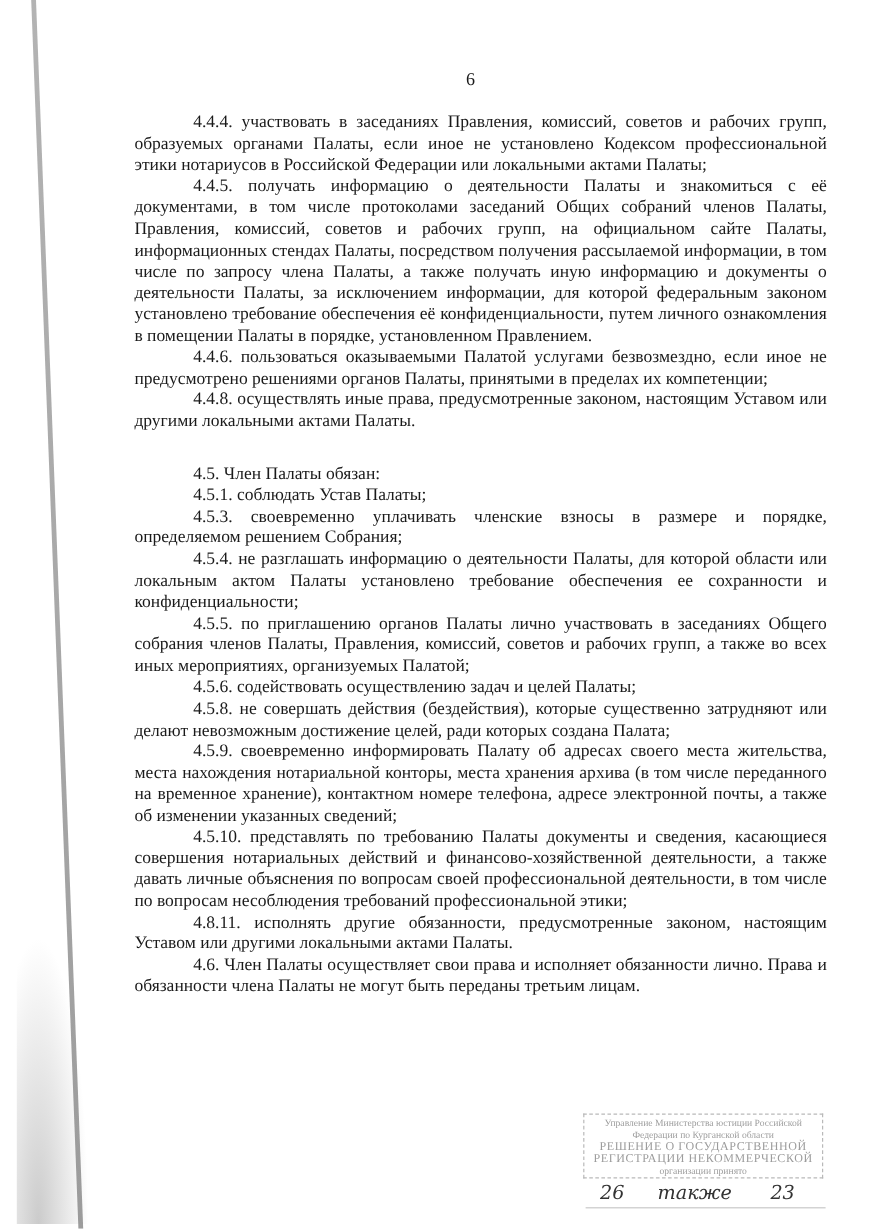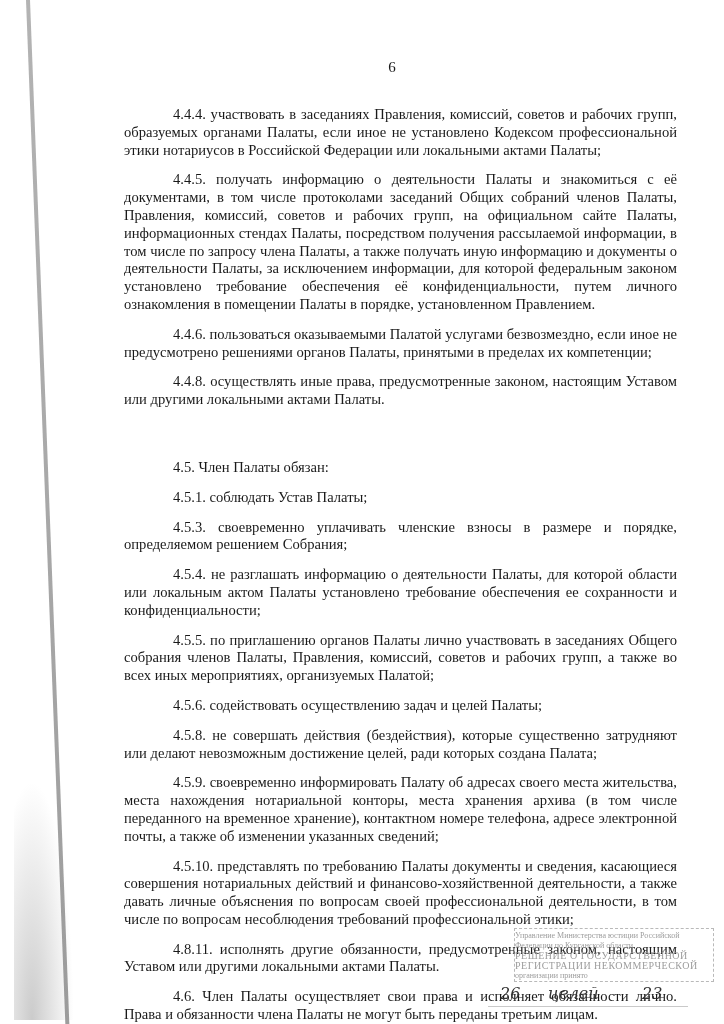--- a/index.html
+++ b/index.html
@@ -17,25 +17,25 @@
     background: radial-gradient(ellipse at 30% 100%, rgba(140,140,140,0.45), rgba(255,255,255,0) 70%);
   }
   .page-num {
     position: absolute; top: 59px; left: 0; width: 724px; text-align: center; font-size: 15px;
     padding-left: 60px; box-sizing: border-box;
   }
   .content {
     position: absolute; left: 112px; top: 94px; width: 577px;
     font-size: 14.6px; line-height: 17.8px;
   }
-  .content p { margin: 12px; text-align: justify; text-indent: 49px; }
+  .content p { margin: 0; text-align: justify; text-indent: 49px; }
   .content .gap { height: 26px; }
   .stamp {
-    position: absolute; left: 514px; top: 928px; width: 200px; height: 54px;
-    border: 1px dashed #b9b9b9; color: #9c9c9c; font-size: 8px; line-height: 10px; text-align: left;
+    position: absolute; left: 486px; top: 928px; width: 200px; height: 54px;
+    border: 1px dashed #b9b9b9; color: #9c9c9c; font-size: 8px; line-height: 10px; text-align: center;
     padding-top: 2px; box-sizing: border-box;
   }
   .stamp .big { font-size: 10px; letter-spacing: 0.5px; }
   .handwriting {
     position: absolute; top: 984px; left: 492px; width: 200px; height: 24px;
     font-family: "DejaVu Serif", serif; font-style: italic; color: #333; font-size: 16px;
   }
   .handwriting span { position: absolute; top: 0; }
   .hw-line { position: absolute; top: 1006px; left: 488px; width: 200px; border-top: 1px solid #c9c9c9; }
 </style>
@@ -68,16 +68,16 @@
 
 <div class="stamp">
   <div>Управление Министерства юстиции Российской</div>
   <div>Федерации по Курганской области</div>
   <div class="big">РЕШЕНИЕ О ГОСУДАРСТВЕННОЙ</div>
   <div class="big">РЕГИСТРАЦИИ НЕКОММЕРЧЕСКОЙ</div>
   <div>организации принято</div>
 </div>
 <div class="handwriting">
   <span style="left:8px">26</span>
-  <span style="left:56px">целей</span>
+  <span style="left:56px">также</span>
   <span style="left:150px">23</span>
 </div>
 <div class="hw-line"></div>
 
 </body></html>

